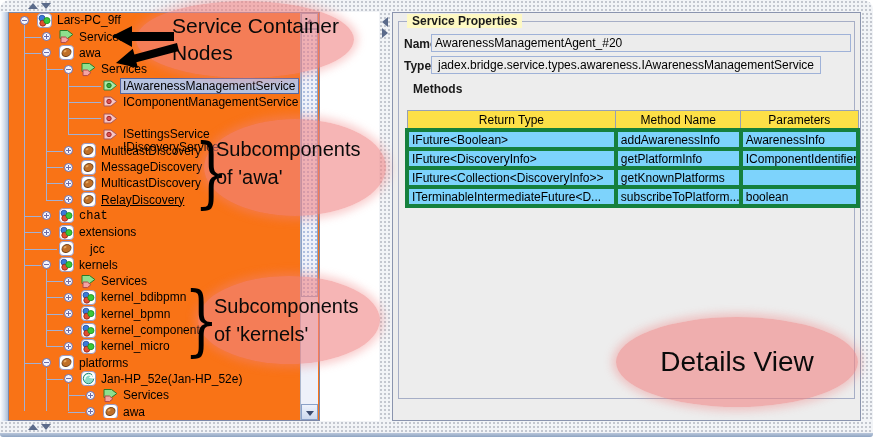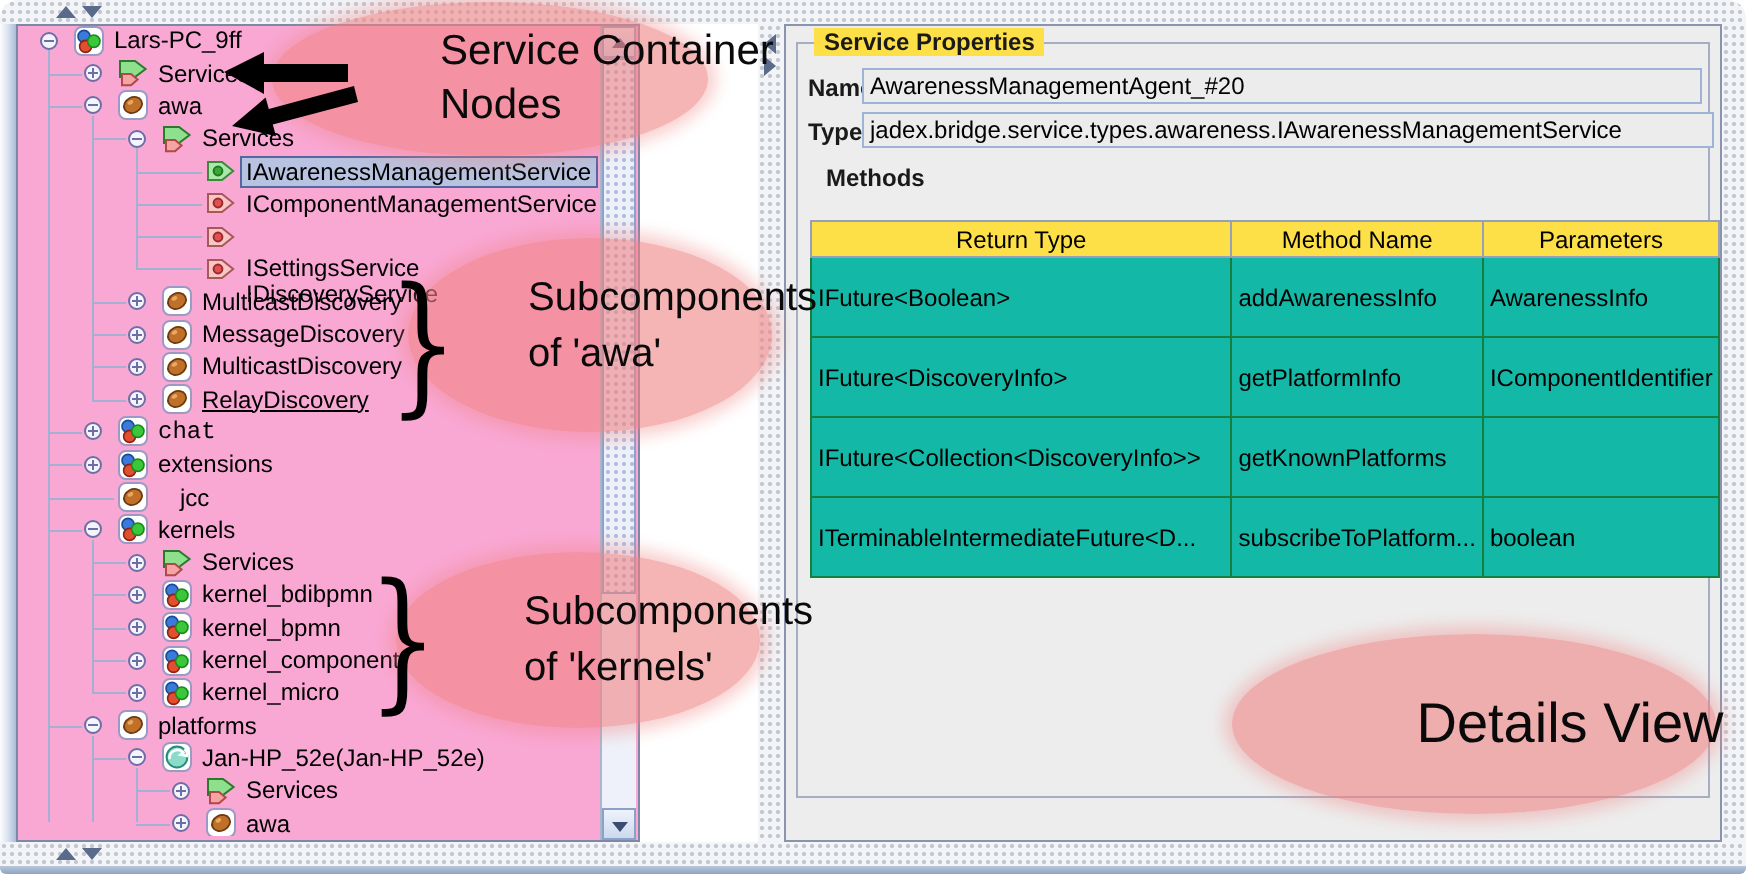--- a/index.html
+++ b/index.html
@@ -12,21 +12,21 @@
   .left-strip{left:0;top:12px;width:8px;height:409px;background:linear-gradient(90deg,#fdfdfe,#d4dfee 55%,#a9bcd6);}
   .right-strip{left:861px;top:12px;width:12px;height:409px;}
   .onetouch{position:absolute;width:0;height:0;border-left:5px solid transparent;border-right:5px solid transparent;cursor:pointer;}
   .ot-up{border-bottom:6px solid #5a6a8a;}
   .ot-down{border-top:6px solid #5a6a8a;}
   .vtouch{position:absolute;width:0;height:0;border-top:5px solid transparent;border-bottom:5px solid transparent;cursor:pointer;}
   .vt-left{border-right:6px solid #5a6a8a;}
   .vt-right{border-left:6px solid #5a6a8a;}
 
   
-  .tree-panel{position:absolute;left:8px;top:12px;width:312px;height:409px;background:#f9a8d4;border:1px solid #7c88a8;box-sizing:border-box;padding-left:48px;}
+  .tree-panel{position:absolute;left:8px;top:12px;width:312px;height:409px;background:#f97316;border:1px solid #7c88a8;box-sizing:border-box;padding-left:48px;}
   .tree-rows{position:absolute;left:1px;top:0;width:350px;height:405px;overflow:hidden;}
   .trow-label{position:absolute;font-size:12px;line-height:14px;color:#000;padding:0 2px;white-space:nowrap;}
   .trow-label.sel{background:#b7c3e0;outline:1px solid #5566a0;}
   .handle{position:absolute;width:9px;height:9px;border:1px solid #6d6da8;border-radius:50%;background:#f4f4fc;box-sizing:border-box;}
   .handle i{position:absolute;left:1px;top:3px;width:5px;height:1px;background:#6d6da8;}
   .handle.collapsed b{position:absolute;left:3px;top:1px;width:1px;height:5px;background:#6d6da8;}
   .guide{position:absolute;background:#a2b0d4;}
   .ticon{position:absolute;width:15px;height:15px;}
 
   
@@ -36,30 +36,30 @@
   .sb-up{top:0;}.sb-up .ar{top:5px;border-bottom:5px solid #3c4c70;}
   .sb-down{bottom:0;}.sb-down .ar{top:6px;border-top:5px solid #3c4c70;}
   .sb-thumb{position:absolute;left:0;top:16px;width:17px;height:268px;background:linear-gradient(90deg,#d7e1f3,#bccdea);border:1px solid #8ba2c8;box-sizing:border-box;background-image:radial-gradient(#aebfe0 1px,transparent 1.1px);background-size:4px 4px;cursor:grab;}
 
   
   .vdivider{position:absolute;left:379px;top:12px;width:13px;height:409px;cursor:col-resize;}
 
   
   .details-panel{position:absolute;left:392px;top:12px;width:469px;height:409px;background:#ededed;border:1px solid #8a94ae;box-sizing:border-box;}
   .group{position:absolute;left:5px;top:8px;width:457px;height:378px;border:1px solid #a6aec6;box-sizing:border-box;}
-  .group-title{position:absolute;left:8px;top:-8px;background:#fde047;padding:0 5px;font-size:12px;font-weight:bold;color:#1a1a1a;white-space:nowrap;}
+  .group-title{position:absolute;left:8px;top:-8px;background:#fef9c3;padding:0 5px;font-size:12px;font-weight:bold;color:#1a1a1a;white-space:nowrap;}
   .frow-label{position:absolute;font-size:12px;font-weight:bold;color:#1a1a1a;}
   .field{position:absolute;height:18px;background:#ececec;border:1px solid #9fb2d8;box-sizing:border-box;font-size:12px;line-height:16px;padding:0 3px;color:#000;white-space:nowrap;overflow:hidden;}
   .methods-table{position:absolute;left:6px;top:88px;width:455px;border-collapse:collapse;table-layout:fixed;font-size:12px;}
   .methods-table th{background:#fde047;border:1px solid #97a0b6;font-weight:normal;text-align:center;height:17px;padding:0 2px;overflow:hidden;white-space:nowrap;}
-  .methods-table td{background:#14b8a6;border:1px solid #15803d;height:15px;padding:12px 3px;overflow:hidden;white-space:nowrap;cursor:default;}
+  .methods-table td{background:#7dd3fc;border:4px solid #15803d;height:15px;padding:0 3px;overflow:hidden;white-space:nowrap;cursor:default;}
 
   
   .blob{position:absolute;border-radius:50%;pointer-events:none;}
-  .ann-text{position:absolute;color:#0a0a0a;pointer-events:none;margin-left:48px;}
+  .ann-text{position:absolute;color:#0a0a0a;pointer-events:none;}
   .brace{position:absolute;font-family:"DejaVu Serif",serif;font-size:76px;line-height:78px;color:#000;transform:scaleX(0.72);transform-origin:left top;pointer-events:none;}
   .arrow-svg{position:absolute;left:0;top:0;pointer-events:none;}
 </style>
 </head>
 <body>
 
 <div class="window">
 
   <div class="strip top-strip dotty">
     <div class="onetouch ot-up" style="left:28px;top:3px;"></div>
@@ -345,21 +345,21 @@
     <div class="vtouch vt-left" style="left:3px;top:5px;"></div>
     <div class="vtouch vt-right" style="left:3px;top:16px;"></div>
   </div>
 
   <div class="details-panel">
     <div class="group">
       <div class="group-title">Service Properties</div>
       <div class="frow-label" style="left:5px;top:15px;">Name</div>
       <div class="field" style="left:32px;top:12px;width:420px;">AwarenessManagementAgent_#20</div>
       <div class="frow-label" style="left:5px;top:37px;">Type</div>
-      <div class="field" style="left:32px;top:34px;width:426px;">jadex.bridge.service.types.awareness.IAwarenessManagementService</div>
+      <div class="field" style="left:32px;top:34px;width:390px;text-align:center;">jadex.bridge.service.types.awareness.IAwarenessManagementService</div>
       <div class="frow-label" style="left:14px;top:60px;">Methods</div>
       <table class="methods-table">
         <colgroup>
             <col style="width:46.3%">
             <col style="width:27.7%">
             <col style="width:26%">
           </colgroup>
         <thead>
             <tr>
               <th>Return Type</th>

